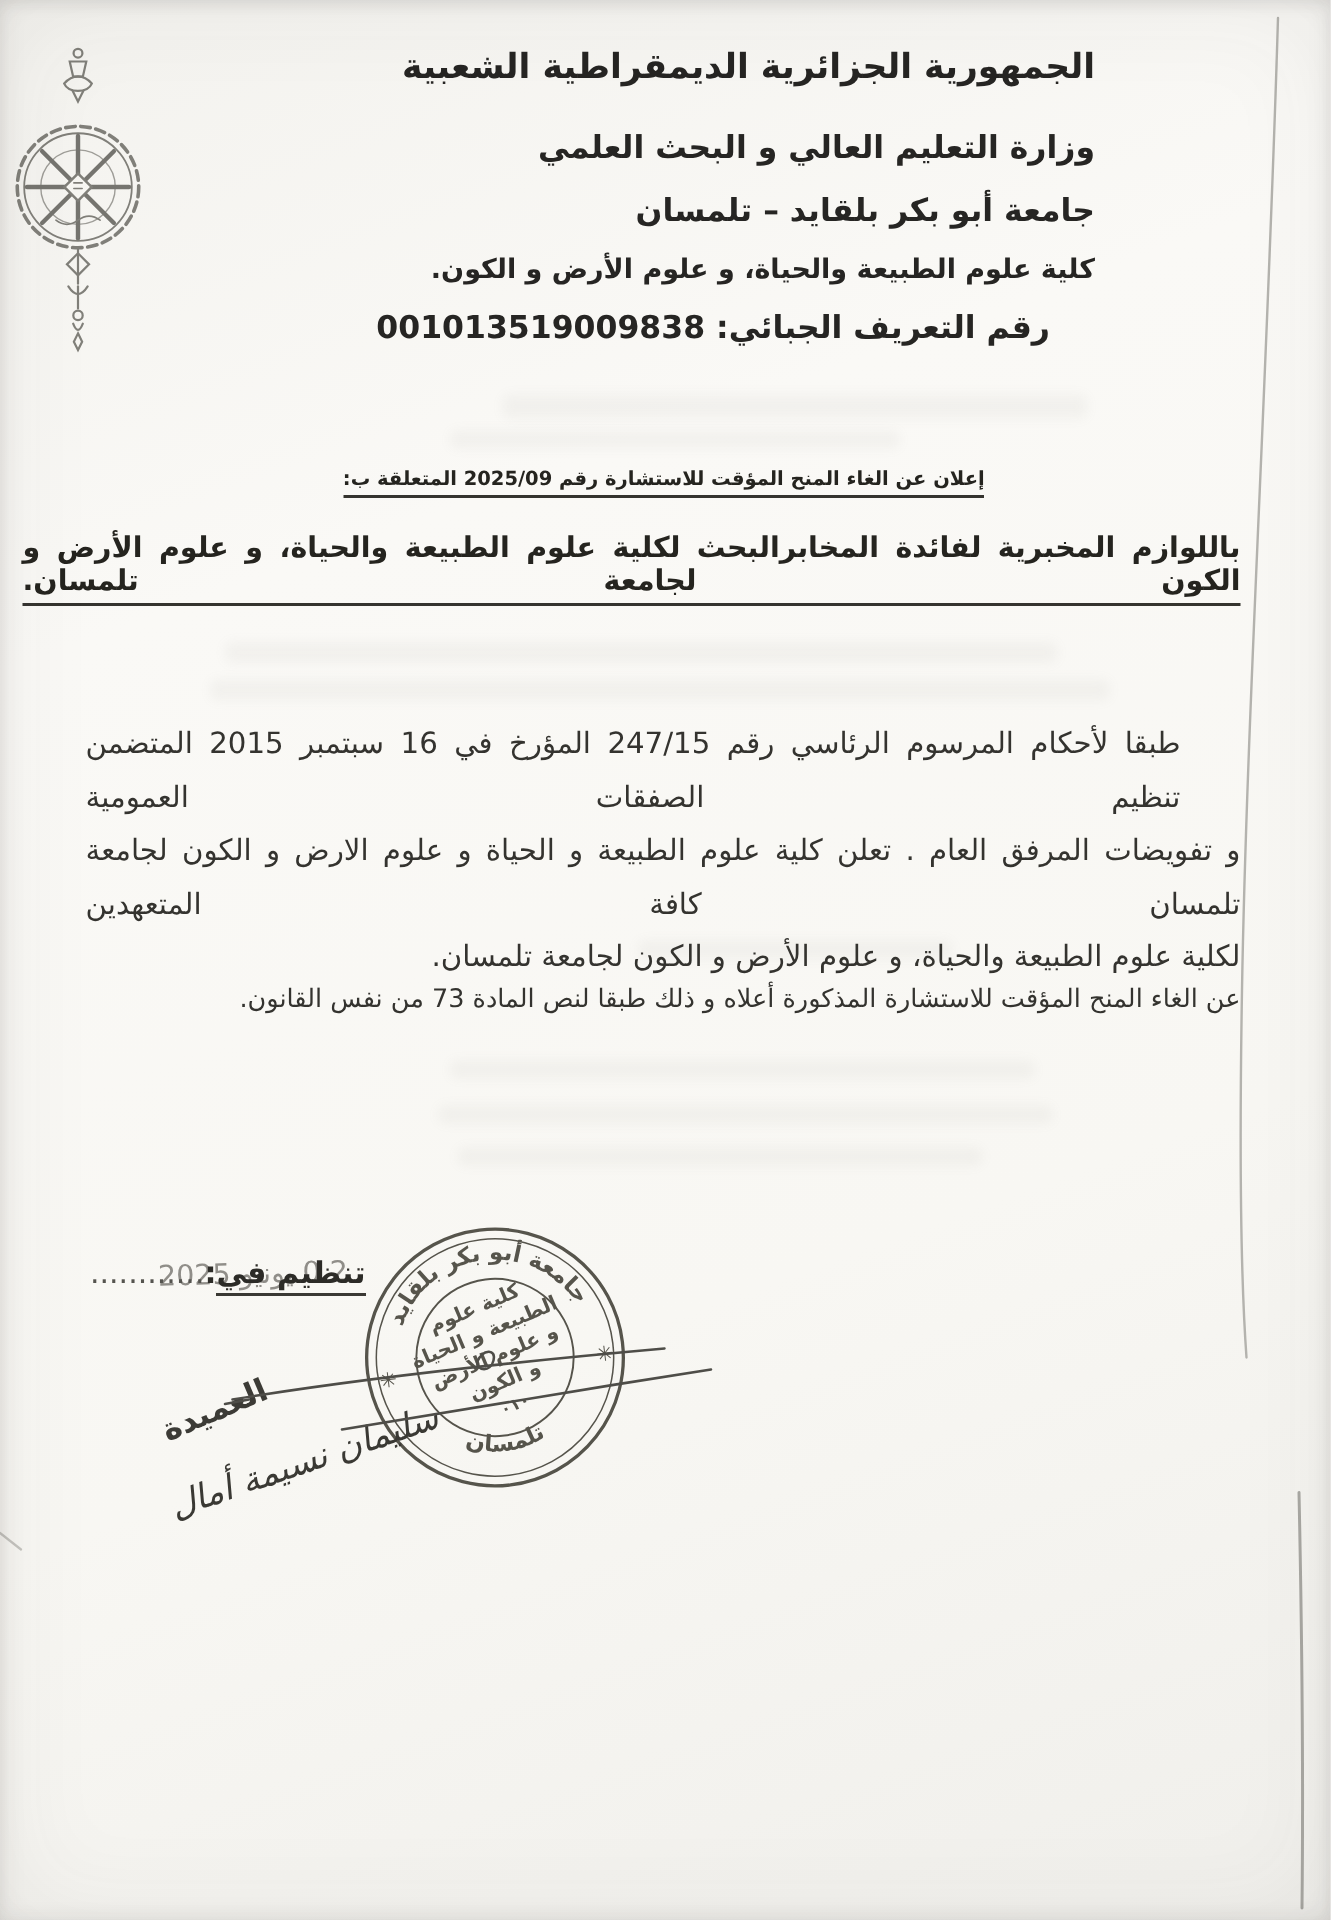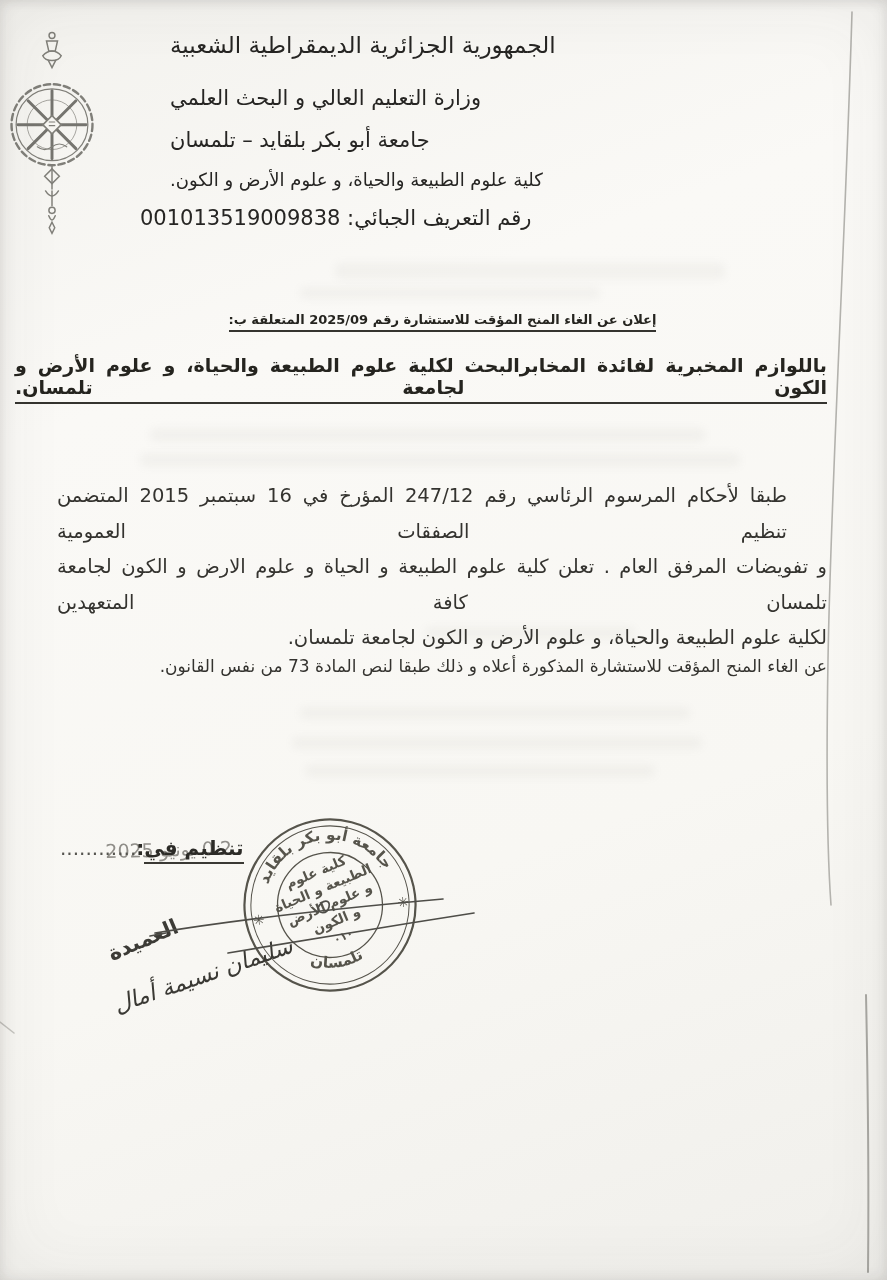--- a/index.html
+++ b/index.html
@@ -8,21 +8,21 @@
     background:linear-gradient(160deg,#f3f2ee 0%,#faf9f6 28%,#f8f7f3 65%,#f0efeb 100%);
     font-family:"DejaVu Sans",sans-serif;color:#2e2d2a;
   }
   #page::after{
     content:'';position:absolute;inset:0;pointer-events:none;
     box-shadow:inset 0 0 70px rgba(60,58,50,.07),inset -4px 0 14px rgba(60,58,50,.05),inset 4px 0 16px rgba(60,58,50,.06),inset 0 3px 8px rgba(60,58,50,.05);
   }
   .abs{position:absolute;}
   .rtl{direction:rtl;unicode-bidi:plaintext;}
   
-  .hline{left:170px;width:560px;text-align:left;font-weight:400;color:#262523;}
+  .hline{left:170px;width:560px;text-align:right;font-weight:700;color:#262523;}
   .h-republic{top:32px;font-size:23px;}
   .h-ministry{top:86px;font-size:21px;}
   .h-university{top:128px;font-size:21px;}
   .h-faculty{top:169px;font-size:18px;}
   .h-tax{top:206px;font-size:21px;left:140px;}
   .h-tax .num{letter-spacing:.5px;}
   
   .t1{top:312px;left:20px;width:845px;text-align:center;font-size:13px;font-weight:700;color:#25241f;}
   .t1 span{border-bottom:2px solid #35342f;padding-bottom:3px;display:inline-block;}
   .t2{top:354px;left:15px;width:812px;font-size:19px;font-weight:700;color:#25241f;
@@ -97,21 +97,21 @@
   <div class="smudge" style="left:300px;top:707px;width:390px;height:12px;"></div>
   <div class="smudge" style="left:292px;top:737px;width:410px;height:12px;"></div>
   <div class="smudge" style="left:305px;top:765px;width:350px;height:12px;"></div>
 
   <div class="abs rtl t1">
     <span>إعلان عن الغاء المنح المؤقت للاستشارة رقم 2025/09 المتعلقة ب:</span>
   </div>
   <div class="abs rtl t2">باللوازم المخبرية  لفائدة المخابرالبحث لكلية علوم الطبيعة والحياة، و علوم الأرض و الكون لجامعة تلمسان.</div>
 
   <div class="abs rtl p1">
-    <div class="ln first">طبقا لأحكام المرسوم الرئاسي رقم 247/12 المؤرخ في 16 سبتمبر 2015 المتضمن تنظيم الصفقات العمومية</div>
+    <div class="ln first">طبقا لأحكام المرسوم الرئاسي رقم 247/15 المؤرخ في 16 سبتمبر 2015 المتضمن تنظيم الصفقات العمومية</div>
     <div class="ln">و تفويضات المرفق العام . تعلن كلية علوم الطبيعة و الحياة و علوم الارض و الكون لجامعة تلمسان كافة المتعهدين</div>
     <div class="ln last">لكلية علوم الطبيعة والحياة، و علوم الأرض و الكون لجامعة تلمسان.</div>
   </div>
 
   <div class="abs rtl p2">عن الغاء المنح المؤقت للاستشارة المذكورة أعلاه و ذلك طبقا لنص المادة 73 من نفس القانون.</div>
 
   <div class="abs date-stamp rtl">2 0 يونيو 2025</div>
   <div class="abs rtl date-line">
     <span class="lbl">تنظيم في</span><span>:</span><span class="dots">............</span>
   </div>

